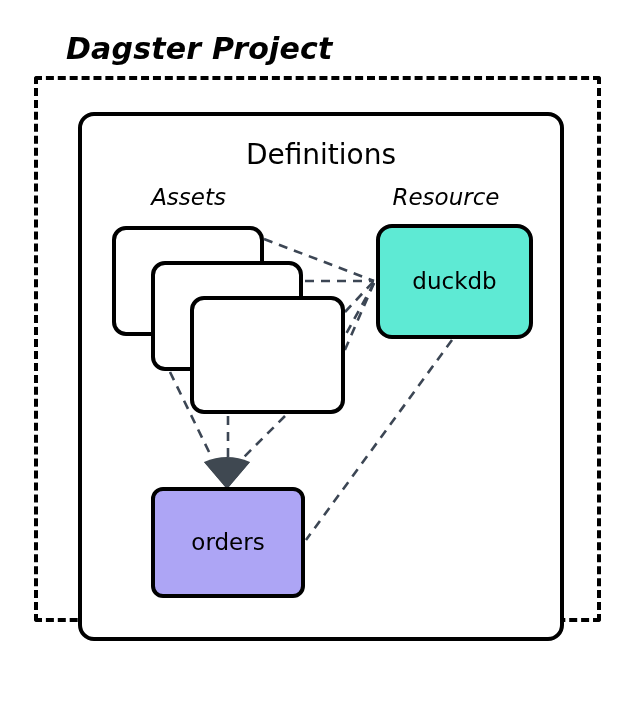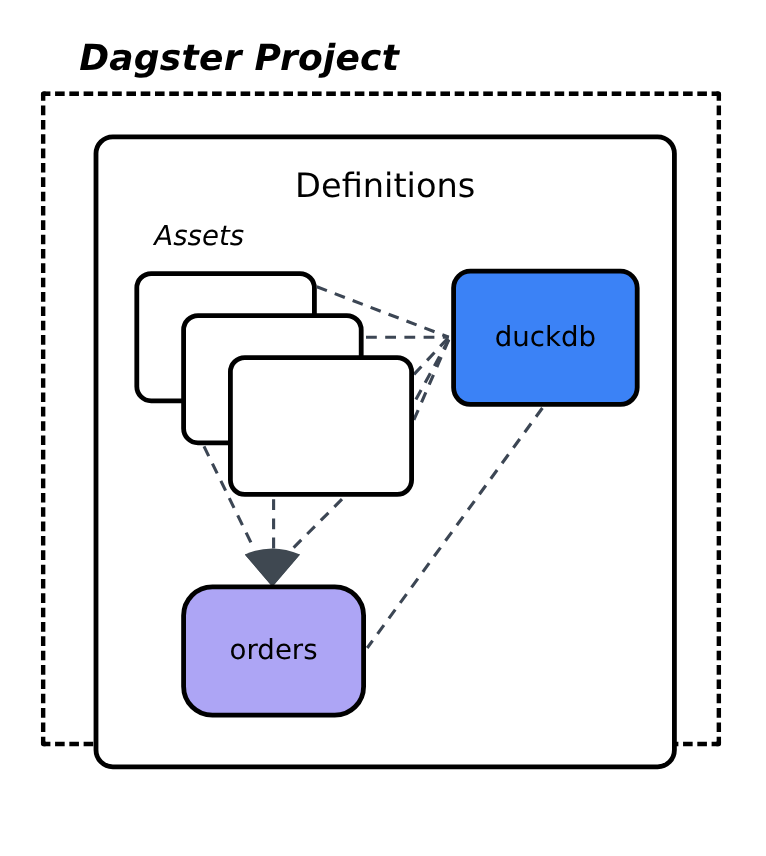--- a/index.html
+++ b/index.html
@@ -79,42 +79,42 @@
   
   .group-label {
     position: absolute;
     font-size: 23px;
     font-style: italic;
     color: #000000;
     white-space: nowrap;
     text-align: center;
     z-index: 4;
   }
-  .group-label.assets  { left: 106px; top: 184px; width: 120px; }
+  .group-label.assets  { left: 106px; top: 184px; width: 120px; text-align: right; }
   .group-label.resource{ left: 378px; top: 184px; width: 136px; }
   
   .asset-card {
     position: absolute;
     background: #ffffff;
     border: 4px solid #000000;
     border-radius: 14px;
     box-sizing: border-box;
     z-index: 4;
   }
   .asset-card.card-1 { left: 112px; top: 226px; width: 152px; height: 110px; z-index: 4; }
   .asset-card.card-2 { left: 151px; top: 261px; width: 152px; height: 110px; z-index: 6; }
   .asset-card.card-3 { left: 190px; top: 296px; width: 155px; height: 118px; z-index: 8; }
   
   .resource-card {
     position: absolute;
     left: 376px;
     top: 224px;
     width: 157px;
     height: 115px;
-    background: #3b82f6;
+    background: #5eead4;
     border: 4px solid #000000;
     border-radius: 16px;
     box-sizing: border-box;
     display: flex;
     align-items: center;
     justify-content: center;
     z-index: 7;
   }
   .resource-card .card-text {
     font-size: 23px;
@@ -124,21 +124,21 @@
   }
   
   .output-card {
     position: absolute;
     left: 151px;
     top: 487px;
     width: 154px;
     height: 111px;
     background: #ADA5F5;
     border: 4px solid #000000;
-    border-radius: 26px;
+    border-radius: 12px;
     box-sizing: border-box;
     display: flex;
     flex-direction: column;
     align-items: center;
     justify-content: center;
     z-index: 9;
   }
   .output-card .line {
     font-size: 23px;
     color: #000000;
@@ -153,20 +153,21 @@
 
   <div class="project-title">Dagster Project</div>
 
   <div class="project-boundary"></div>
 
   <div class="definitions-box">
     <div class="definitions-label">Definitions</div>
   </div>
 
   <div class="group-label assets">Assets</div>
+  <div class="group-label resource">Resource</div>
 
   <div class="asset-card card-1"></div>
   <div class="asset-card card-2"></div>
   <div class="asset-card card-3"></div>
 
   <div class="resource-card">
     <span class="card-text">duckdb</span>
   </div>
 
   <div class="output-card" style="background: rgb(173, 165, 245);">

